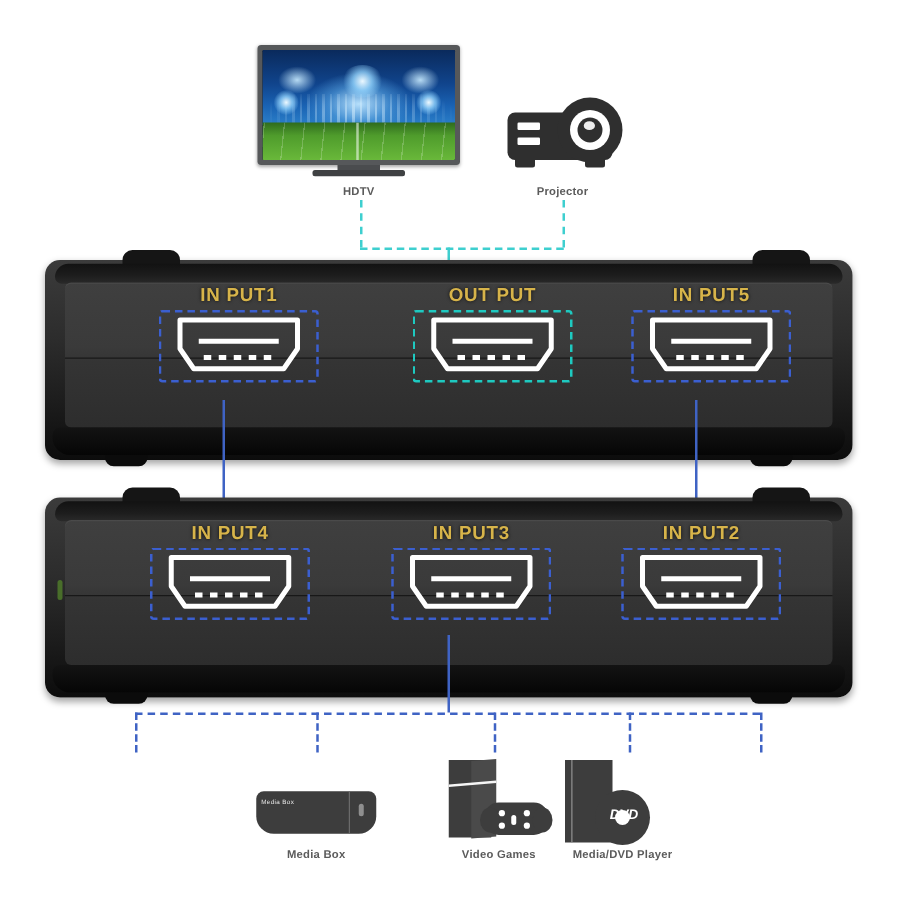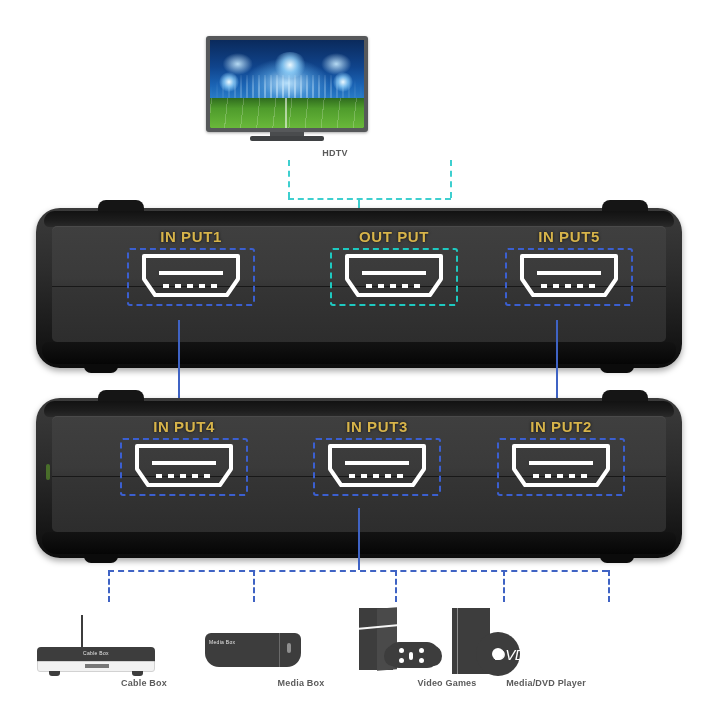--- a/index.html
+++ b/index.html
@@ -18,21 +18,20 @@
   
   .caption{
     position:absolute;
     text-align:left;
     color:#5b5b5b;
     font-size:9px;
     font-weight:600;
     letter-spacing:.2px;
     white-space:nowrap;
     transform:translateX(-50%);
-    margin-left:48px;
   }
 
   
   #hdtv{left:206px;top:36px;width:162px;height:108px;}
   .tv-bezel{
     position:absolute;left:0;top:0;width:162px;height:96px;
     background:#56585a;
     border-radius:3px;
     box-shadow:0 1px 3px rgba(0,0,0,.35);
     padding:3px;box-sizing:border-box;
@@ -87,21 +86,21 @@
   .pj-vent{position:absolute;left:12px;width:18px;height:6px;background:#fff;border-radius:1px;}
   .pj-vent.v1{top:24px;}
   .pj-vent.v2{top:36px;}
   .pj-leg{position:absolute;top:54px;width:16px;height:6px;background:#2f2f2f;border-radius:0 0 2px 2px;}
   .pj-leg.l1{left:10px;}
   .pj-leg.l2{left:66px;}
 
   
   .unit{
     position:absolute;
-    border-radius:24px;
+    border-radius:12px;
     background:
       linear-gradient(#3b3b3b 0%, #2c2c2c 40%, #1c1c1c 72%, #0c0c0c 100%);
     box-shadow:0 3px 6px rgba(0,0,0,.35);
   }
   .unit-top-lip{
     position:absolute;left:8px;right:8px;top:3px;height:16px;
     border-radius:12px 12px 6px 6px;
     background:linear-gradient(#121212 0%, #1d1d1d 60%, #2a2a2a 100%);
   }
   .unit-face{
@@ -191,21 +190,21 @@
   .cs-pad{position:absolute;left:36px;top:34px;width:52px;height:26px;background:#3d3d3d;border-radius:12px;}
   .cs-pad:before{content:"";position:absolute;left:-3px;top:4px;width:16px;height:20px;background:#3d3d3d;border-radius:50%;}
   .cs-pad:after{content:"";position:absolute;right:-3px;top:4px;width:16px;height:20px;background:#3d3d3d;border-radius:50%;}
   .cs-btn{position:absolute;background:#fff;border-radius:50%;}
 
   
   .dv-case{position:absolute;left:0;top:0;width:38px;height:66px;background:#3d3d3d;}
   .dv-spine{position:absolute;left:5px;top:0;width:1px;height:66px;background:#8e8e8e;}
   .dv-disc{position:absolute;left:24px;top:24px;width:44px;height:44px;border-radius:50%;background:#3d3d3d;}
   .dv-hole{position:absolute;left:40px;top:40px;width:12px;height:12px;border-radius:50%;background:#fff;}
-  .dv-dvd{position:absolute;left:37px;top:38px;width:42px;text-align:center;font-size:15px;font-weight:400;font-style:italic;color:#fff;letter-spacing:-.3px;}
+  .dv-dvd{position:absolute;left:26px;top:38px;width:42px;text-align:center;font-size:11px;font-weight:700;font-style:italic;color:#fff;letter-spacing:-.3px;}
 
   
   .lp-screen{
     position:absolute;left:10px;top:0;width:78px;height:52px;
     background:linear-gradient(#1d3a12 0%, #46892a 45%, #8fc45e 100%);
     transform:perspective(180px) rotateY(-22deg) rotateZ(-5deg);
     transform-origin:left bottom;
     border:2px solid #2c2c2c;box-sizing:border-box;
     overflow:hidden;
   }
@@ -231,20 +230,32 @@
         <div class="flare" style="left:80%;top:36%;width:20px;height:20px;"></div>
         <div class="flare" style="left:41%;top:14%;width:34px;height:26px;"></div>
         <div class="field"></div>
       </div>
     </div>
     <div class="tv-neck"></div>
     <div class="tv-foot"></div>
     <div class="caption" style="left:81px;top:112px;">HDTV</div>
   </div>
 
+  <div id="projector" class="abs">
+    <div class="pj-body"></div>
+    <div class="pj-head"></div>
+    <div class="pj-lens-out"></div>
+    <div class="pj-lens-in"></div>
+    <div class="pj-lens-hl"></div>
+    <div class="pj-vent v1"></div>
+    <div class="pj-vent v2"></div>
+    <div class="pj-leg l1"></div>
+    <div class="pj-leg l2"></div>
+    <div class="caption" style="left:48px;top:74px;">Projector</div>
+  </div>
 
   <div class="vline cyan" style="left:288px;top:160px;height:38px;"></div>
   <div class="vline cyan" style="left:450px;top:160px;height:38px;"></div>
   <div class="hline cyan" style="left:288px;top:198px;width:163px;"></div>
   <div class="solidc" style="left:358px;top:198px;height:35px;"></div>
   <div class="dot" style="left:355px;top:229px;"></div>
 
   <div class="unit" id="unit-top" style="left:36px;top:208px;width:646px;height:160px;">
     <div class="nub" style="left:62px;top:-8px;"></div>
     <div class="nub" style="right:34px;top:-8px;"></div>
@@ -386,30 +397,20 @@
 
   <div class="solidv" style="left:358px;top:508px;height:62px;"></div>
 
   <div class="hline blue" style="left:108px;top:570px;width:500px;"></div>
   <div class="vline blue" style="left:108px;top:570px;height:32px;"></div>
   <div class="vline blue" style="left:253px;top:570px;height:32px;"></div>
   <div class="vline blue" style="left:395px;top:570px;height:32px;"></div>
   <div class="vline blue" style="left:503px;top:570px;height:32px;"></div>
   <div class="vline blue" style="left:608px;top:570px;height:32px;"></div>
 
-  <div class="srcicon" style="left:37px;top:615px;width:140px;height:70px;">
-    <div class="cb-ant"></div>
-    <div class="cb-top"></div>
-    <div class="cb-txt">Cable Box</div>
-    <div class="cb-bot"></div>
-    <div class="cb-disp"></div>
-    <div class="cb-foot" style="left:12px;"></div>
-    <div class="cb-foot" style="left:95px;"></div>
-    <div class="caption" style="left:59px;top:63px;">Cable Box</div>
-  </div>
 
   <div class="srcicon" style="left:205px;top:615px;width:110px;height:70px;">
     <div class="mb-body"></div>
     <div class="mb-split"></div>
     <div class="mb-led"></div>
     <div class="mb-txt">Media Box</div>
     <div class="caption" style="left:48px;top:63px;">Media Box</div>
   </div>
 
   <div class="srcicon" style="left:351px;top:608px;width:100px;height:78px;">

